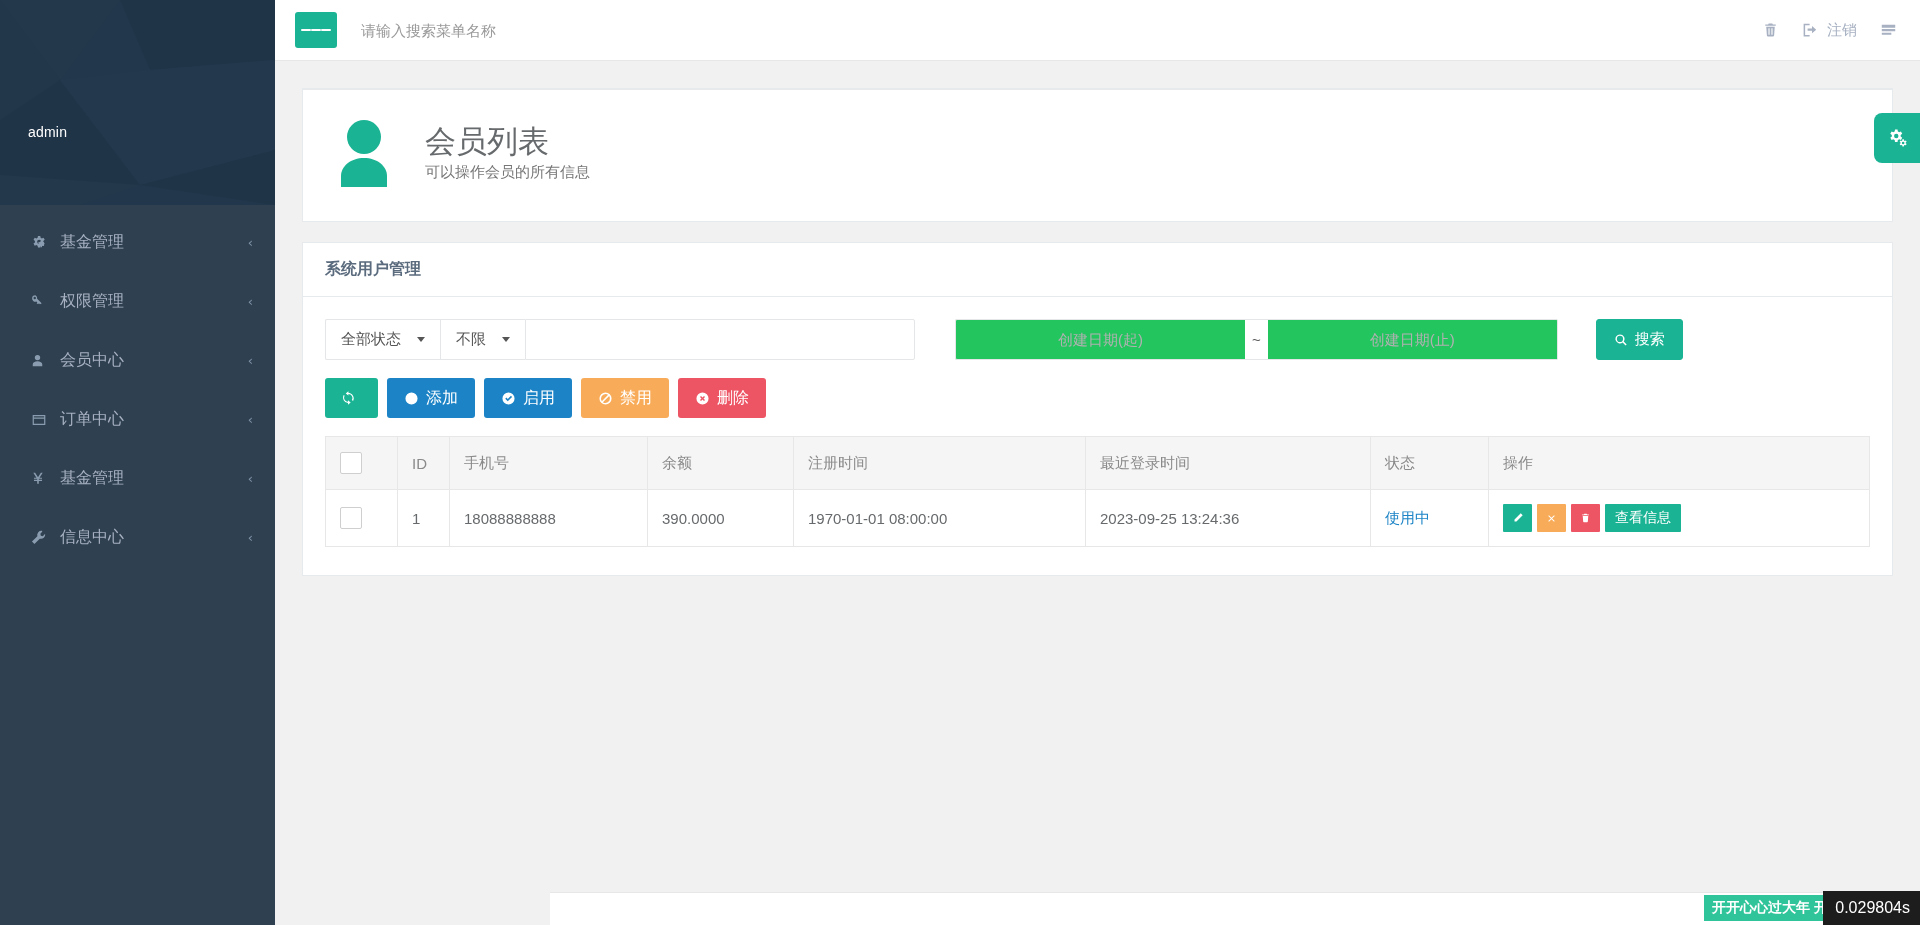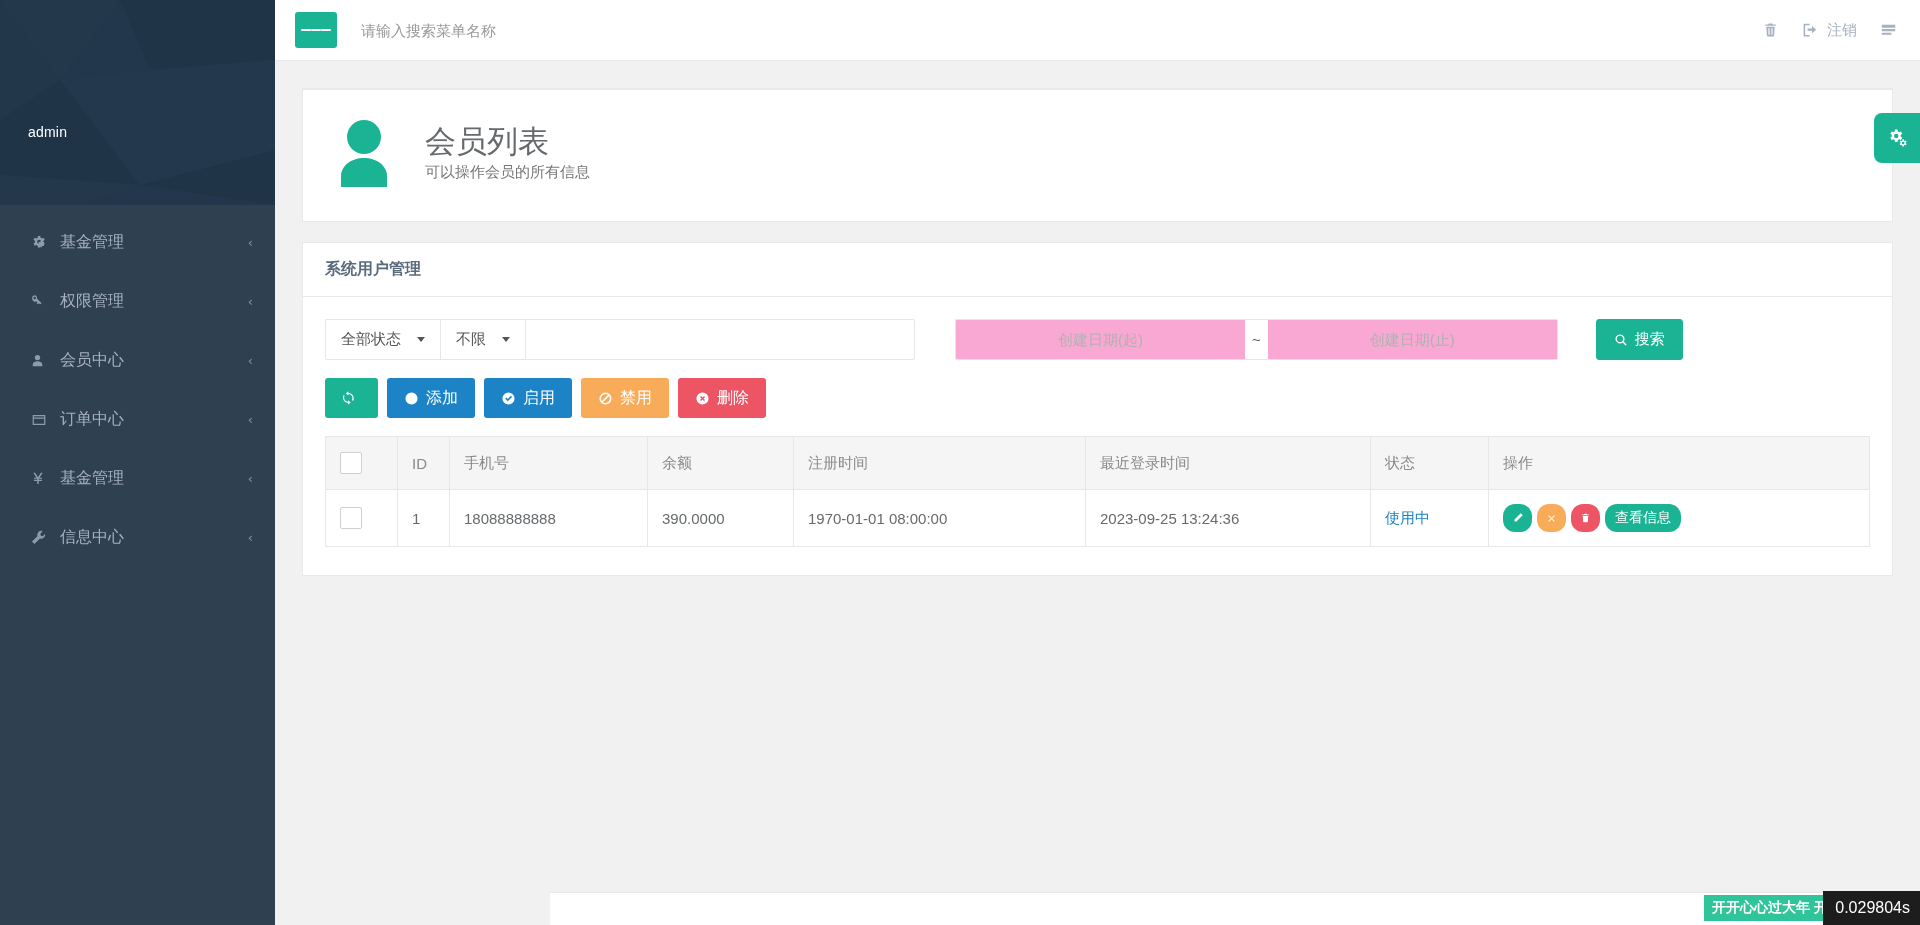--- a/index.html
+++ b/index.html
@@ -221,21 +221,21 @@
   }
   .date-input {
     border: 1px solid #e5e6e7;
     width: 290px;
     height: 41px;
     text-align: center;
     font-size: 15px;
     color: #555;
     outline: none;
     font-family: "Liberation Sans", sans-serif;
-    background: #f9a8d4;
+    background: #22c55e;
   }
   .date-input::placeholder { color: #b1b1b1; }
   .date-input.first { border-radius: 2px 0 0 2px; border-right: none; }
   .date-input.last  { border-radius: 0 2px 2px 0; border-left: none; }
   .date-sep {
     border-top: 1px solid #e5e6e7;
     border-bottom: 1px solid #e5e6e7;
     background: #fff;
     display: flex; align-items: center; justify-content: center;
     padding: 0 7px;
@@ -308,21 +308,21 @@
     border-radius: 2px;
     display: inline-block;
     cursor: pointer;
     vertical-align: middle;
   }
   .status-link { color: #1c84c6; cursor: pointer; }
   .op-btns { display: flex; gap: 5px; align-items: center; }
   .op-btn {
     height: 28px;
     min-width: 29px;
-    border: none; border-radius: 12px;
+    border: none; border-radius: 1px;
     color: #fff; font-size: 13px;
     display: flex; align-items: center; justify-content: center;
     cursor: pointer;
     padding: 0 7px;
     font-family: "Liberation Sans", sans-serif;
   }
   .op-btn.green  { background: #1ab394; }
   .op-btn.orange { background: #f8ac59; }
   .op-btn.red    { background: #ed5565; }
   .op-btn svg { display:block; fill:#fff; }

